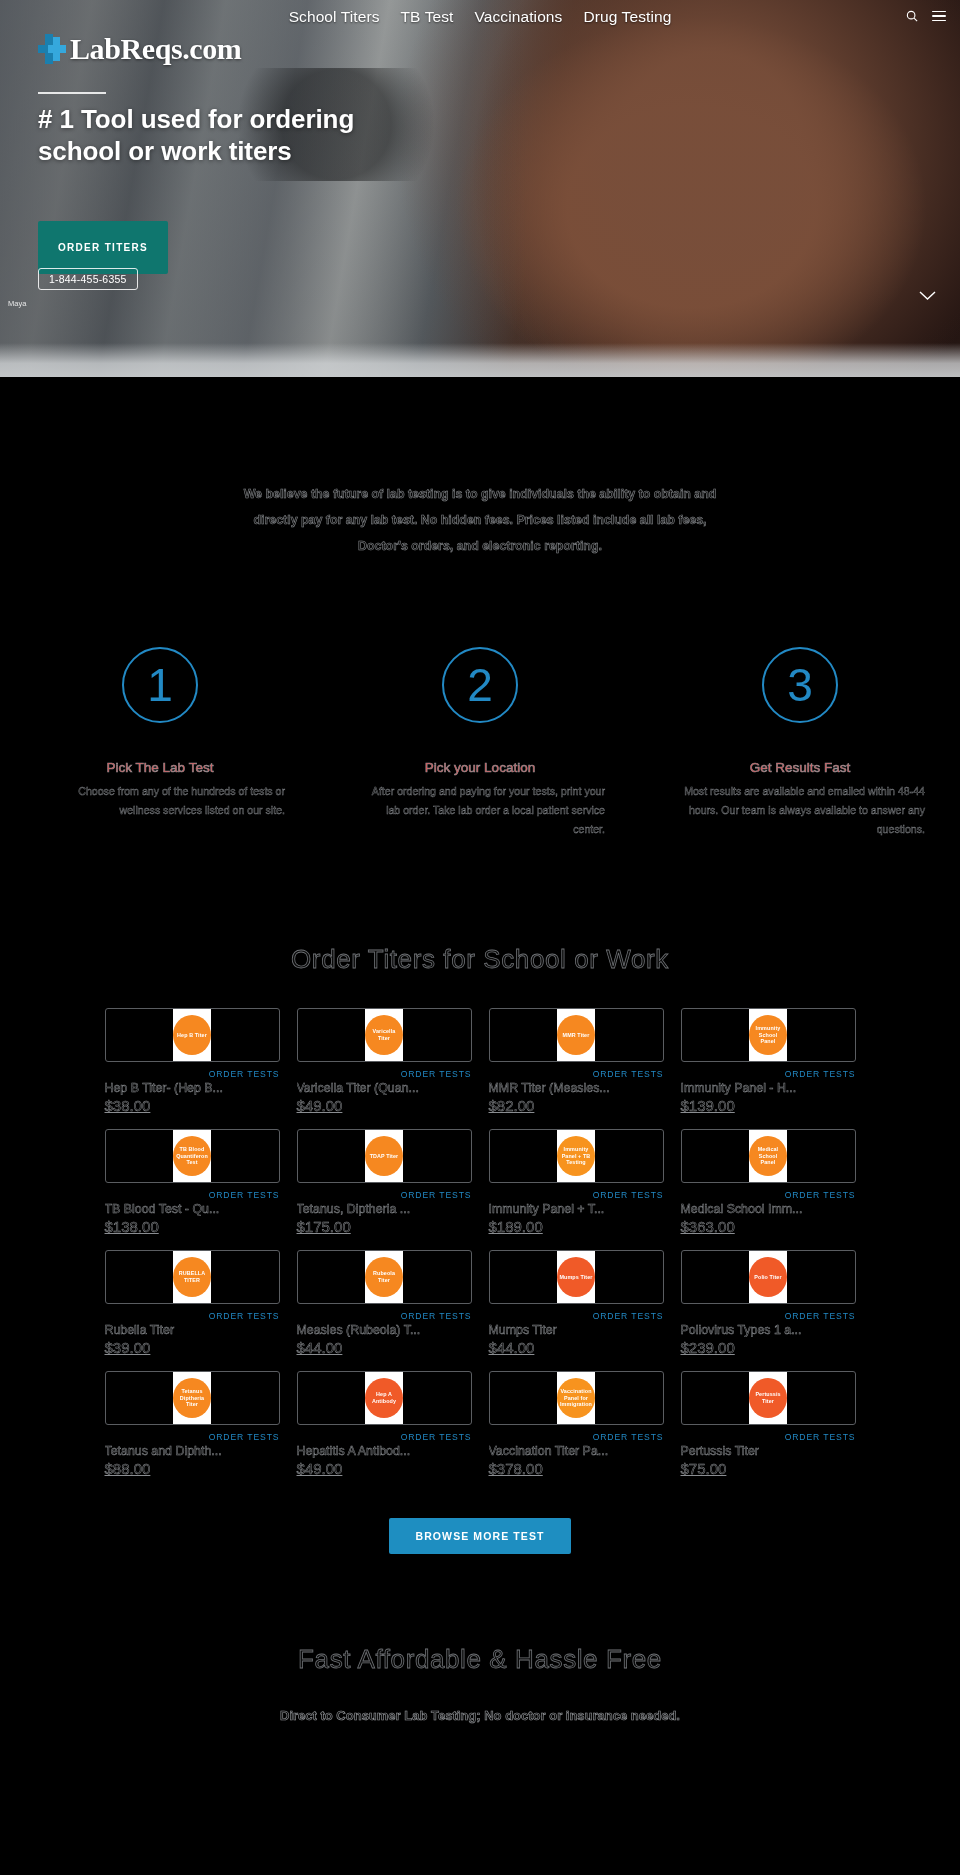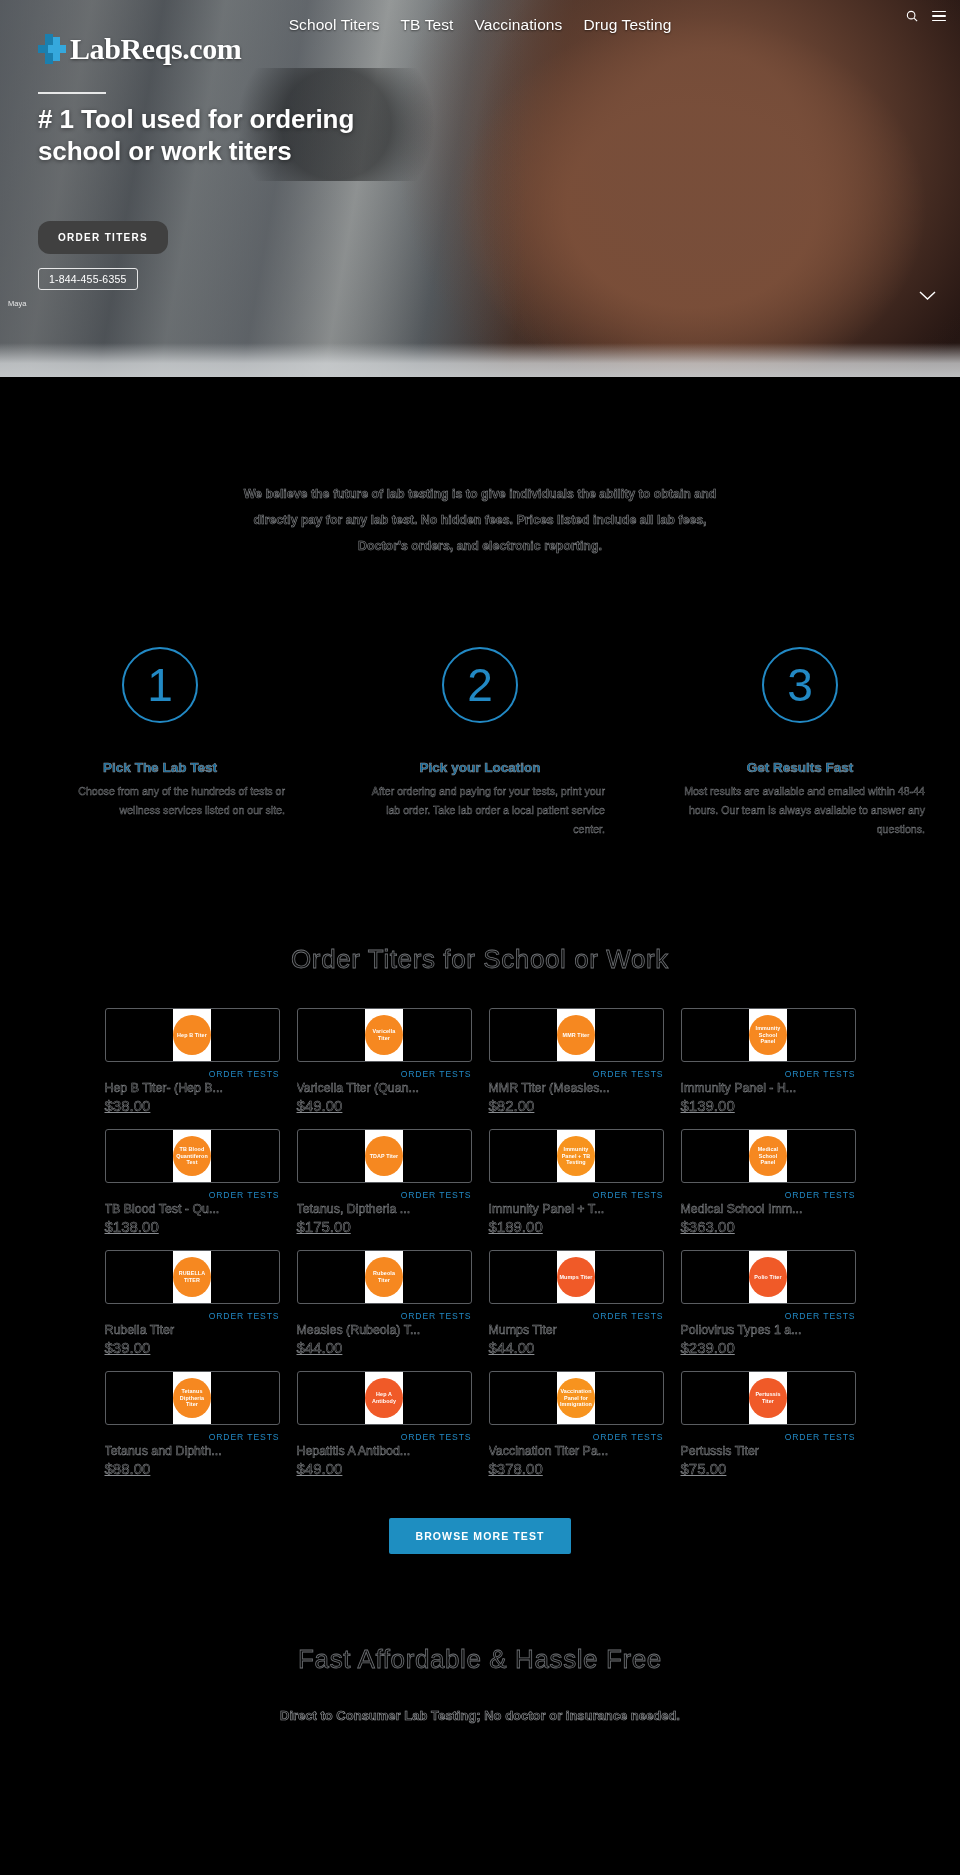--- a/index.html
+++ b/index.html
@@ -41,21 +41,21 @@
     background: linear-gradient(90deg, rgba(40,44,48,0.55) 0%, rgba(40,44,48,0.35) 30%, rgba(0,0,0,0.0) 55%);
   }
   .hero-bottom-fade {
     position: absolute; left: 0; right: 0; bottom: 0; height: 34px;
     background: linear-gradient(180deg, rgba(230,230,230,0.0) 0%, rgba(215,218,220,0.75) 60%, rgba(205,208,210,0.9) 100%);
   }
 
   
   .topbar {
     position: absolute; top: 0; left: 0; right: 0; height: 34px;
-    display: flex; align-items: flex-end; justify-content: center;
+    display: flex; align-items: center; justify-content: center;
     z-index: 12;
   }
   .nav { display: flex; align-items: center; gap: 21px; }
   .nav-item {
     color: #ffffff;
     font-size: 15.5px;
     letter-spacing: 0.1px;
     text-shadow: 0 1px 2px rgba(0,0,0,0.55);
     cursor: pointer;
     white-space: nowrap;
@@ -88,23 +88,23 @@
 
   .hero-title {
     position: absolute; left: 38px; top: 103px; width: 400px;
     color: #ffffff; font-size: 26px; font-weight: 700; line-height: 32px;
     letter-spacing: -0.1px;
     text-shadow: 0 1px 4px rgba(0,0,0,0.45);
     z-index: 11;
   }
   .hero-cta {
     position: absolute; left: 38px; top: 221px;
-    background: #404040; color: #fff;
+    background: #0f766e; color: #fff;
     font-size: 10px; font-weight: 700; letter-spacing: 1.3px;
-    padding: 11px 20px; border: none; border-radius: 12px; cursor: pointer;
+    padding: 21px 20px; border: none; border-radius: 2px; cursor: pointer;
     z-index: 11;
   }
   .hero-phone {
     position: absolute; left: 38px; top: 268px;
     border: 1px solid rgba(255,255,255,0.85);
     border-radius: 3px; padding: 4px 10px;
     color: #ffffff; font-size: 10.5px; letter-spacing: 0.2px;
     z-index: 11; cursor: pointer;
   }
   .hero-credit {
@@ -140,25 +140,25 @@
   }
   .ghost-sub {
     color: #0a0a0a;
     -webkit-text-stroke: 0.6px #9a9da1;
     text-align: center;
     font-size: 13px;
     font-weight: 700;
     line-height: 26px;
   }
   .ghost-step-h {
-    color: #0369a1;
+    color: #ef4444;
     -webkit-text-stroke: 0.6px #8f9296;
     text-align: center;
     font-size: 13.5px;
-    font-weight: 700;
+    font-weight: 400;
   }
   .ghost-step-p {
     color: #0b0b0b;
     -webkit-text-stroke: 0.45px #7c7f83;
     text-align: right;
     font-size: 10.6px;
     font-weight: 500;
     line-height: 19px;
   }
   .ghost-card-title {

